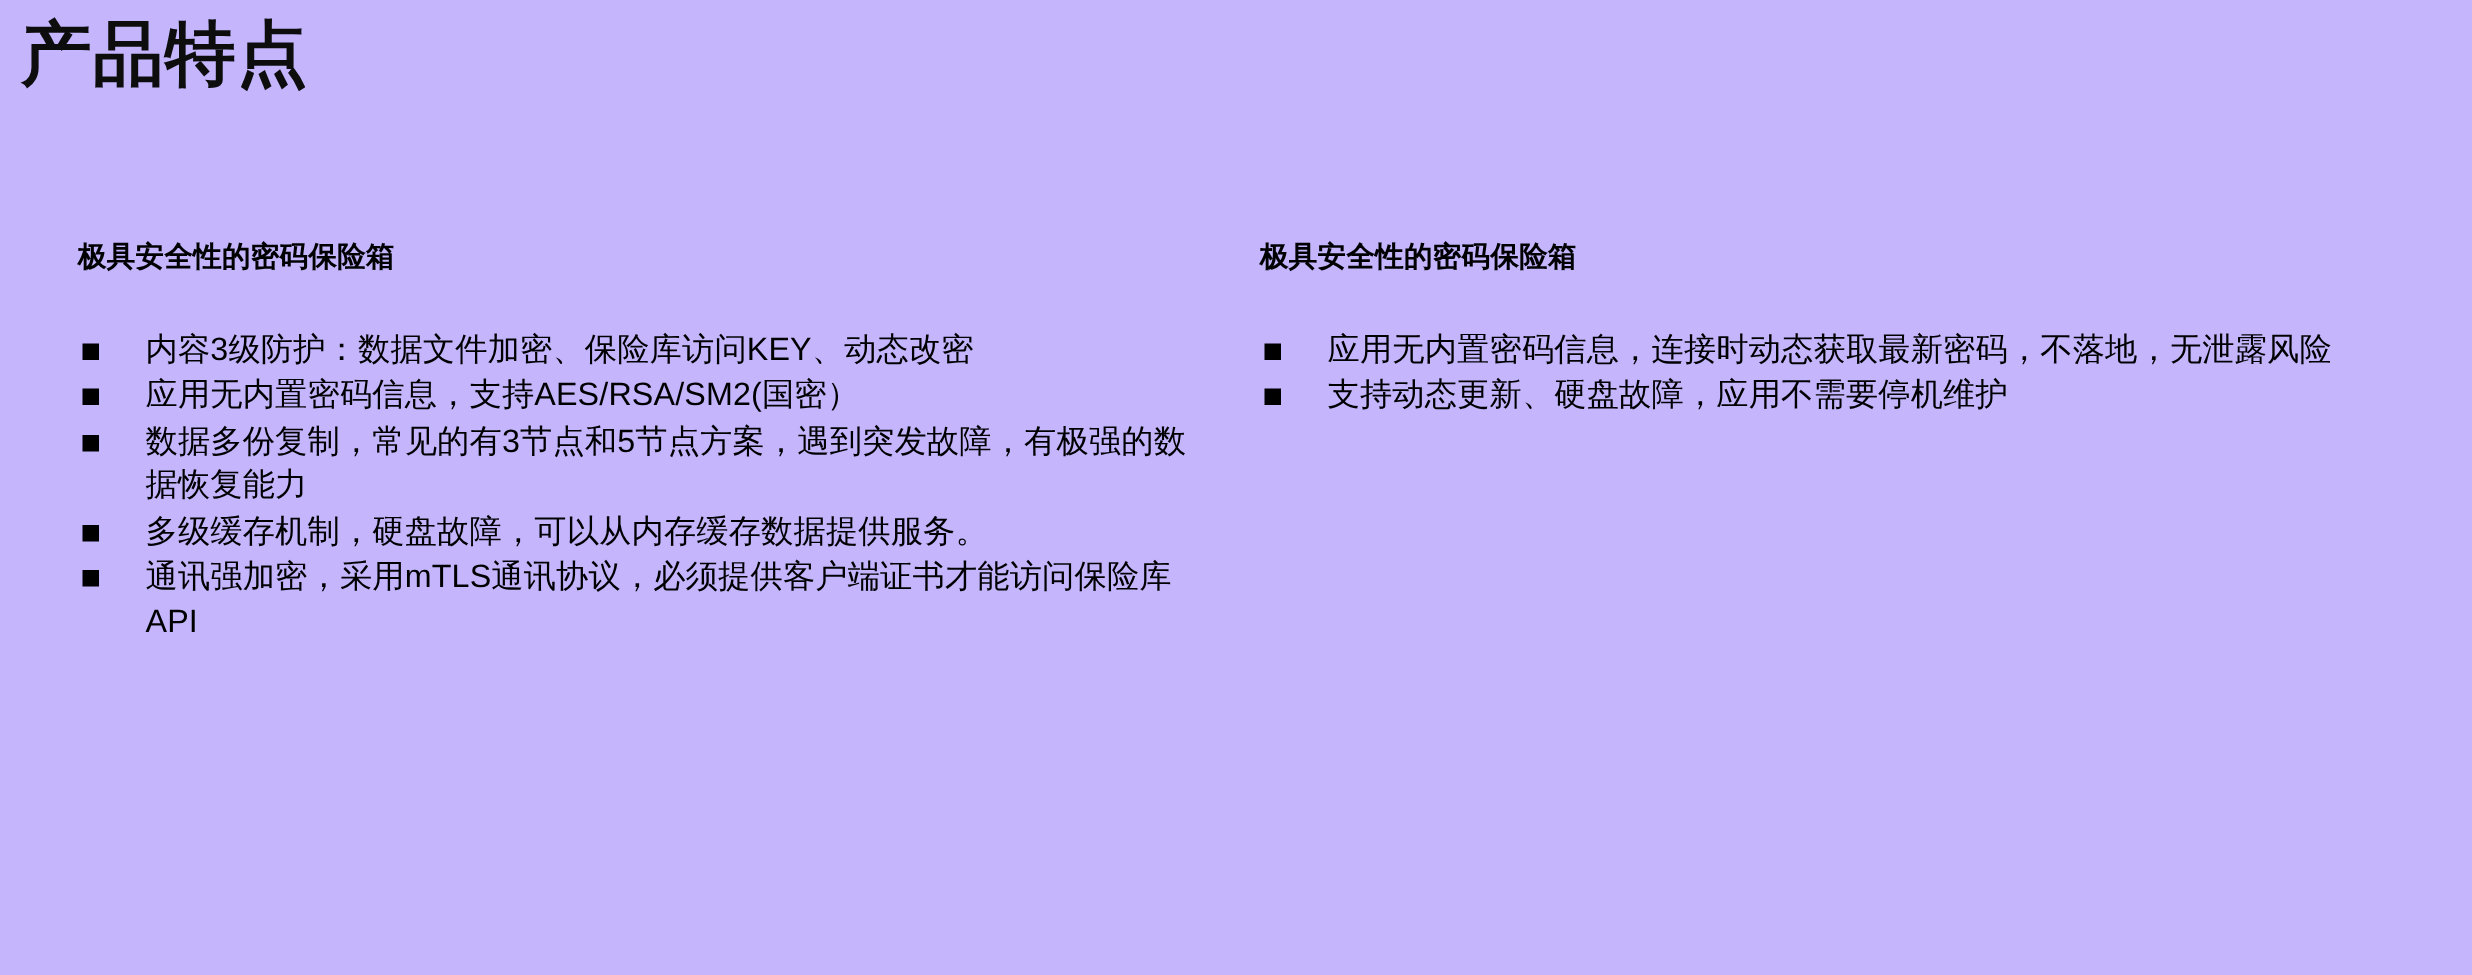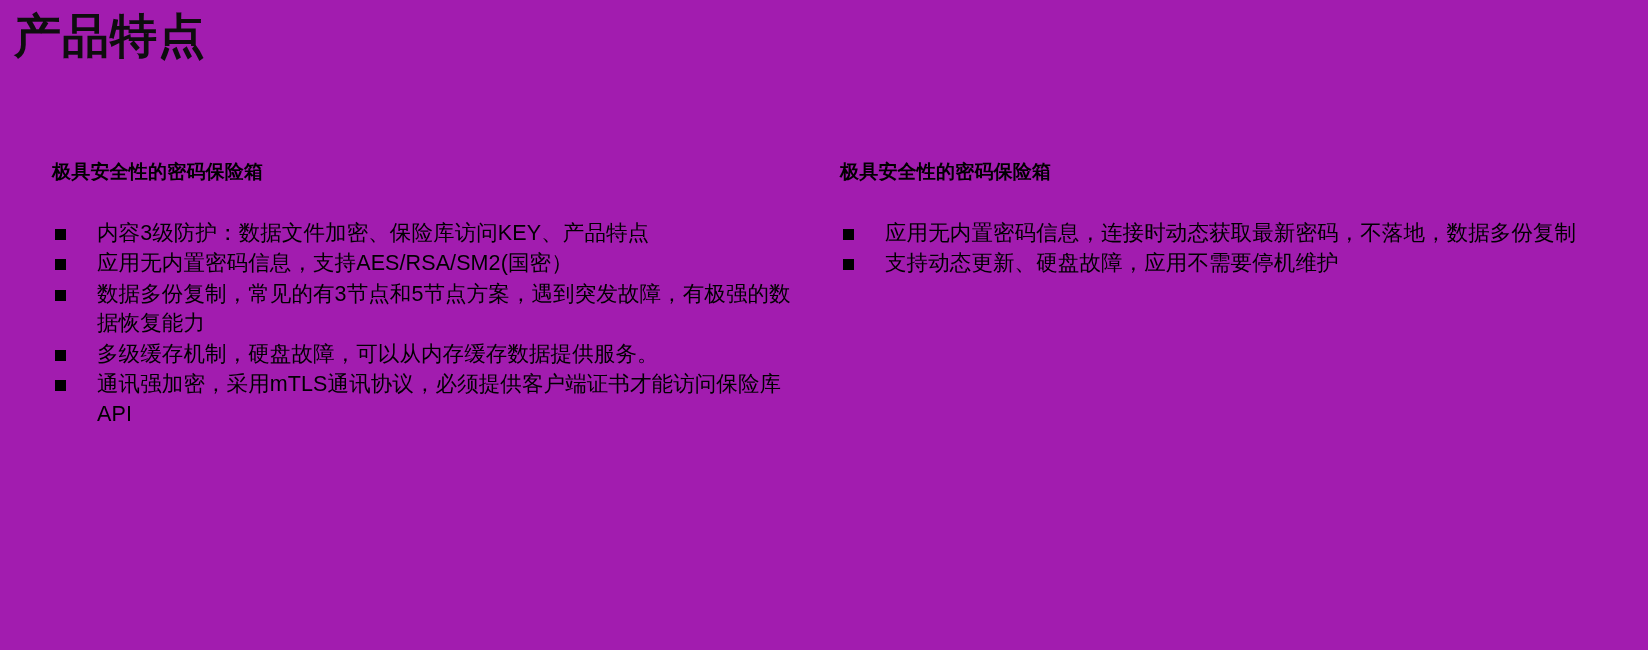--- a/index.html
+++ b/index.html
@@ -11,21 +11,21 @@
     width: 1648px;
     height: 650px;
     font-family: "Liberation Sans", "DejaVu Sans", sans-serif;
     color: #000000;
     overflow: hidden;
     position: relative;
   }
   .slide {
     position: absolute;
     inset: 0;
-    background: #a21caf;
+    background: #c4b5fd;
   }
   .page-title {
     position: absolute;
     left: 14px;
     top: 8px;
     font-size: 47px;
     font-weight: bold;
     letter-spacing: 1px;
     line-height: 1.2;
     color: #0d0d0d;
@@ -93,21 +93,21 @@
 
   <div class="page-title">产品特点</div>
 
   <div class="columns">
 
     <div class="column left">
       <div class="col-heading">极具安全性的密码保险箱</div>
       <ul class="bullets">
         <li>
           <span class="marker"></span>
-          <span>内容3级防护：数据文件加密、保险库访问KEY、产品特点</span>
+          <span>内容3级防护：数据文件加密、保险库访问KEY、动态改密</span>
         </li>
         <li>
           <span class="marker"></span>
           <span>应用无内置密码信息，支持AES/RSA/SM2(国密）</span>
         </li>
         <li>
           <span class="marker"></span>
           <span>数据多份复制，常见的有3节点和5节点方案，遇到突发故障，有极强的数据恢复能力</span>
         </li>
         <li>
@@ -120,21 +120,21 @@
         </li>
       </ul>
     </div>
 
     <div class="column right">
       <div class="col-right-inner">
         <div class="col-heading">极具安全性的密码保险箱</div>
         <ul class="bullets">
           <li>
             <span class="marker"></span>
-            <span>应用无内置密码信息，连接时动态获取最新密码，不落地，数据多份复制</span>
+            <span>应用无内置密码信息，连接时动态获取最新密码，不落地，无泄露风险</span>
           </li>
           <li>
             <span class="marker"></span>
             <span>支持动态更新、硬盘故障，应用不需要停机维护</span>
           </li>
         </ul>
       </div>
     </div>
 
   </div>

